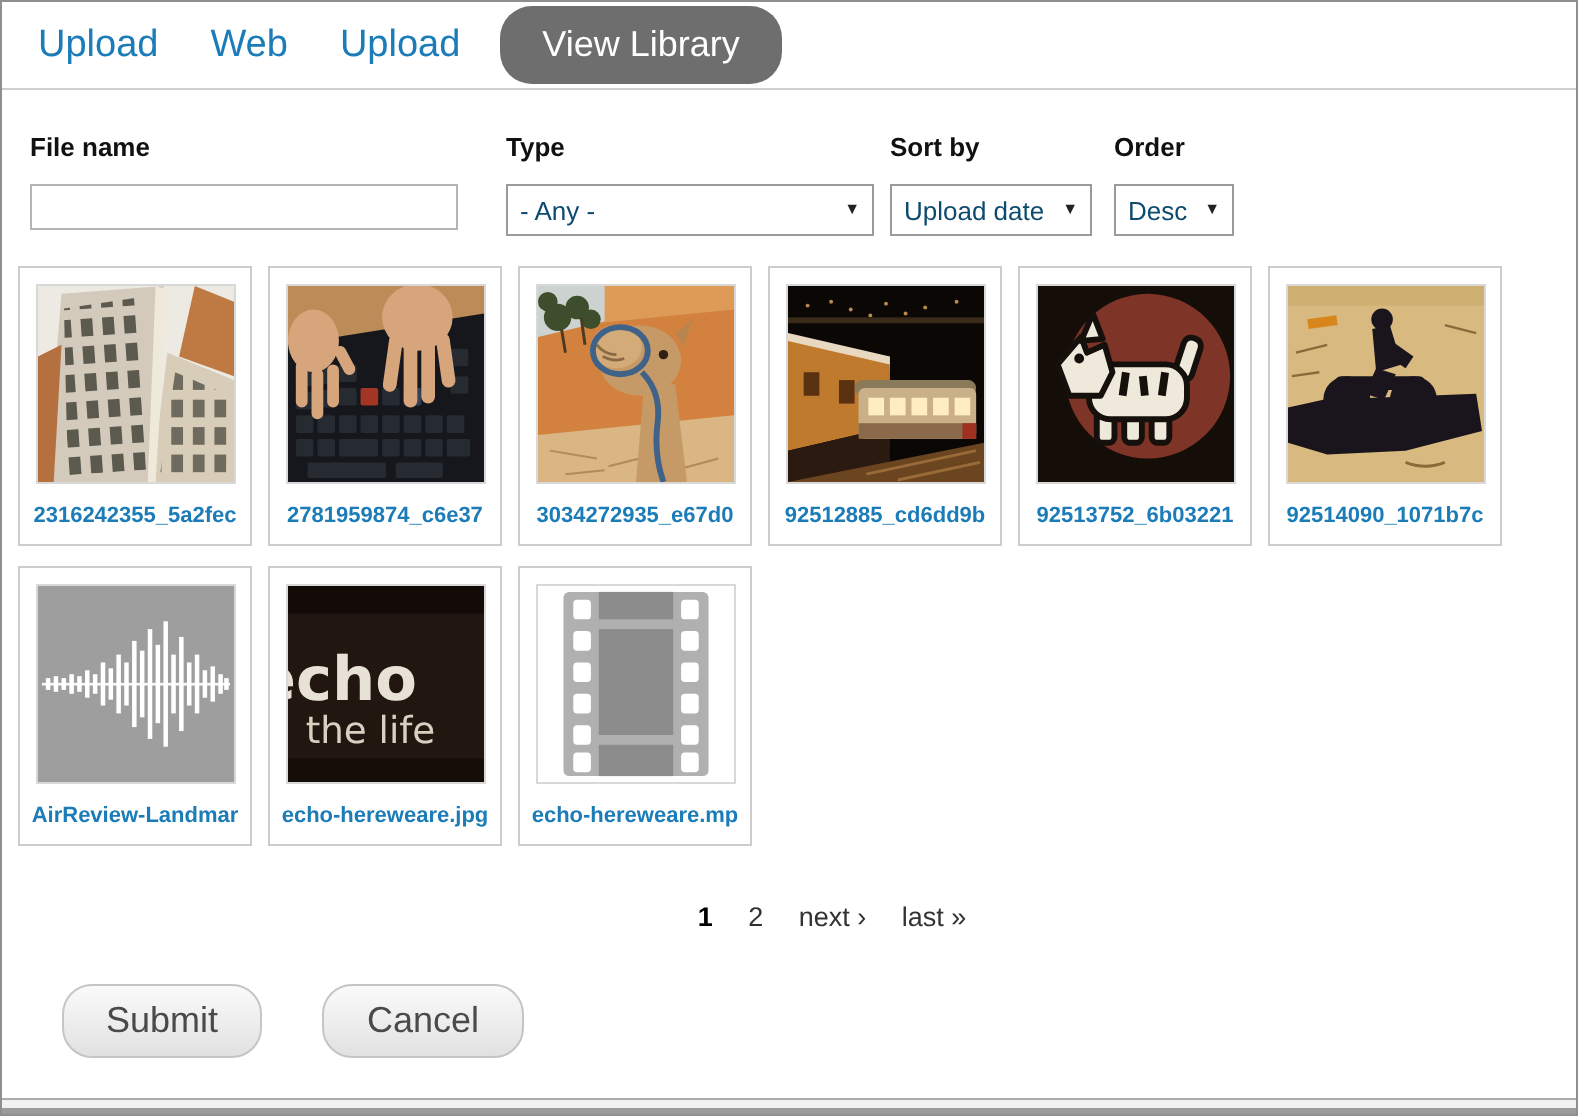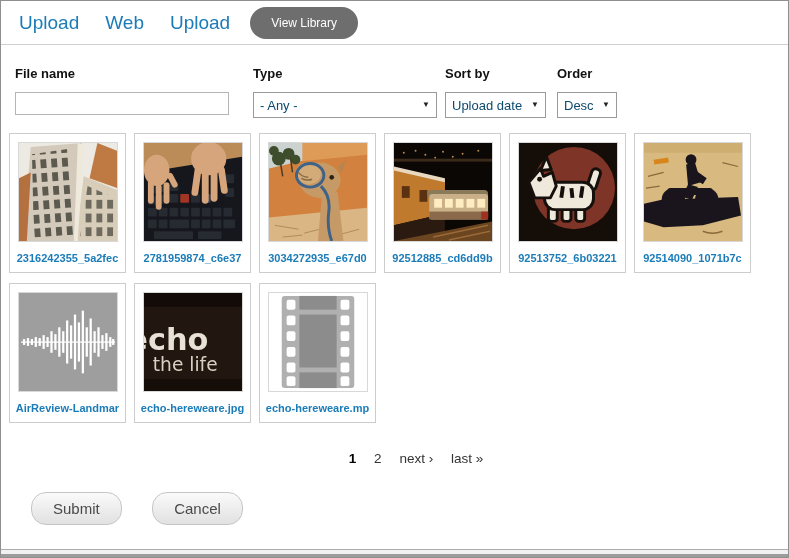--- a/index.html
+++ b/index.html
@@ -12,21 +12,21 @@
   
   .tabbar {
     display: flex; align-items: center; height: 44px;
     border-bottom: 1px solid #cfcfcf; padding-left: 18px; background: #fff;
   }
   .tab-link {
     color: #1b7cb8; font-size: 19px; text-decoration: none;
     margin-right: 26px; cursor: pointer;
   }
   .tab-active {
-    background: #6e6e6e; color: #fff; font-size: 12px;
+    background: #6e6e6e; color: #fff; font-size: 18px;
     border-radius: 16px; padding: 9px 21px; margin-left: -6px; cursor: default;
   }
   
   .filters { display: flex; align-items: flex-start; padding: 21px 14px 0 14px; }
   .field { display: flex; flex-direction: column; }
   .field label { font-size: 13px; font-weight: bold; color: #111; margin-bottom: 11px; }
   .f-name { width: 214px; margin-right: 24px; }
   .f-type { width: 184px; margin-right: 8px; }
   .f-sort { width: 101px; margin-right: 11px; }
   .f-order { width: 60px; }
@@ -66,21 +66,21 @@
   
   .pager { text-align: center; margin-top: 18px; font-size: 13.5px; color: #333; margin-left: 43px; }
   .pager span, .pager a { margin: 0 7px; }
   .pager .current { font-weight: bold; color: #000; }
   .pager a { color: #333; text-decoration: none; cursor: pointer; }
   
   .actions { padding-left: 30px; margin-top: 26px; }
   .btn {
     display: inline-block; border: 1px solid #c5c5c5; border-radius: 15px;
     background: linear-gradient(#fafafa, #e1e1e1);
-    color: #4a4a4a; font-size: 15px; padding: 7px 21px; cursor: pointer;
+    color: #4a4a4a; font-size: 18px; padding: 7px 21px; cursor: pointer;
     font-family: "Liberation Sans", sans-serif;
   }
   .btn + .btn { margin-left: 26px; }
   
   .bottom-bar {
     position: absolute; left: 0; right: 0; bottom: 0; height: 8px;
     background: #f1f1f1; border-top: 1px solid #ababab; border-bottom: 3px solid #9c9c9c;
   }
 </style>
 </head>

